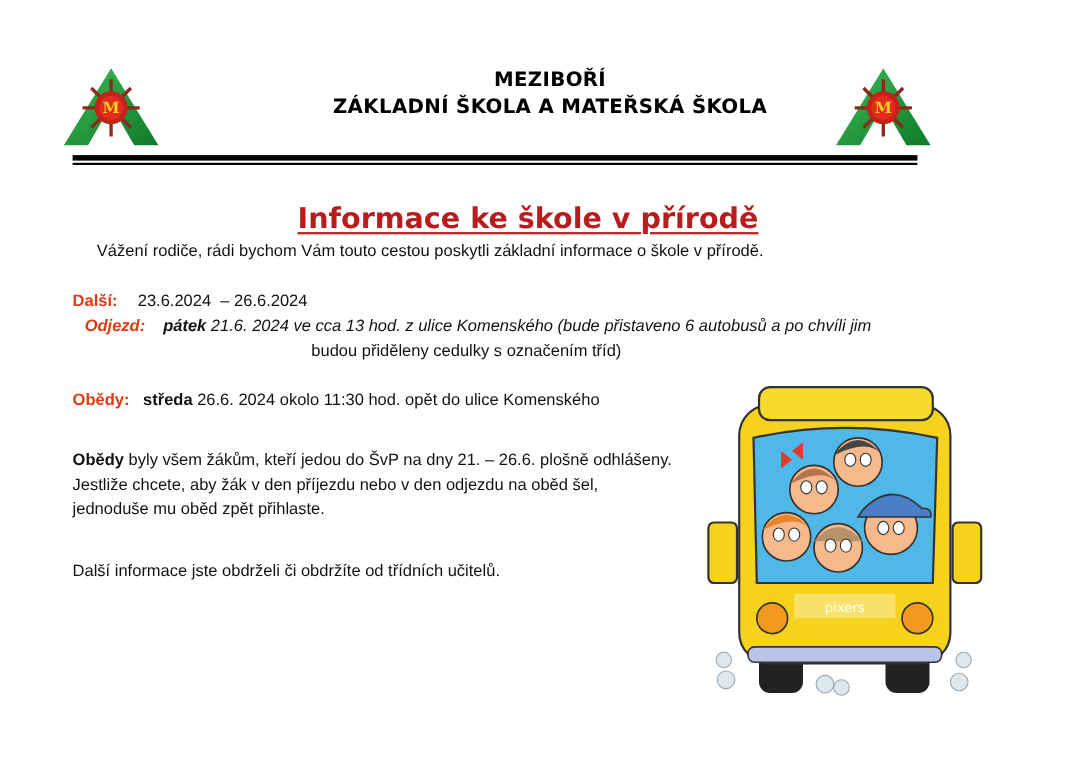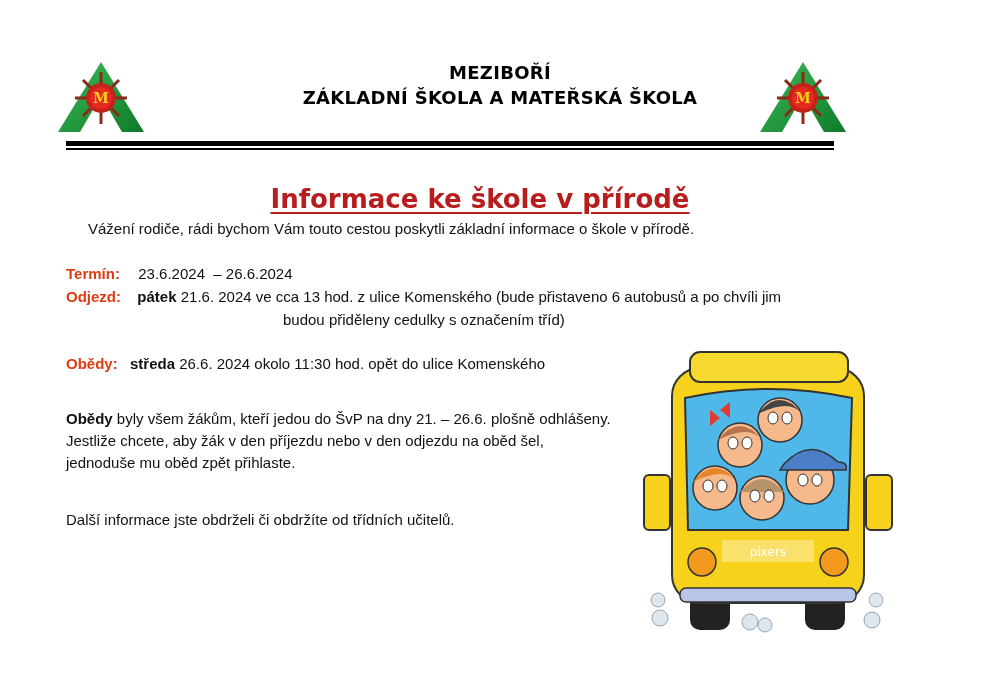--- a/index.html
+++ b/index.html
@@ -72,26 +72,26 @@
 </div>
 
 <div class="abs rule-thick"></div>
 <div class="abs rule-thin"></div>
 
 <div class="abs doc-title">Informace ke škole v přírodě</div>
 
 <div class="abs text" style="left:88px; top:218px;">Vážení rodiče, rádi bychom Vám touto cestou poskytli základní informace o škole v přírodě.</div>
 
 <div class="abs text" style="left:66px; top:263px;">
-  <span class="label">Termín:</span>
+  <span class="label">Další:</span>
   <span style="display:inline-block; width:10px;"></span>
   <span style="white-space:pre;">23.6.2024  – 26.6.2024</span>
 </div>
 
-<div class="abs text" style="left:66px; top:286px;">
+<div class="abs text" style="left:77px; top:286px;font-style:italic;">
   <span class="label">Odjezd:</span>
   <span style="display:inline-block; width:8px;"></span>
   <b>pátek</b><span style="white-space:pre;"> 21.6. 2024 ve cca 13 hod. z ulice Komenského (bude přistaveno 6 autobusů a po chvíli jim</span>
 </div>
 <div class="abs text" style="left:283px; top:309px;">budou přiděleny cedulky s označením tříd)</div>
 
 <div class="abs text" style="left:66px; top:353px;">
   <span class="label">Obědy:</span>
   <span style="display:inline-block; width:4px;"></span>
   <b>středa</b><span style="white-space:pre;"> 26.6. 2024 okolo 11:30 hod. opět do ulice Komenského</span>

